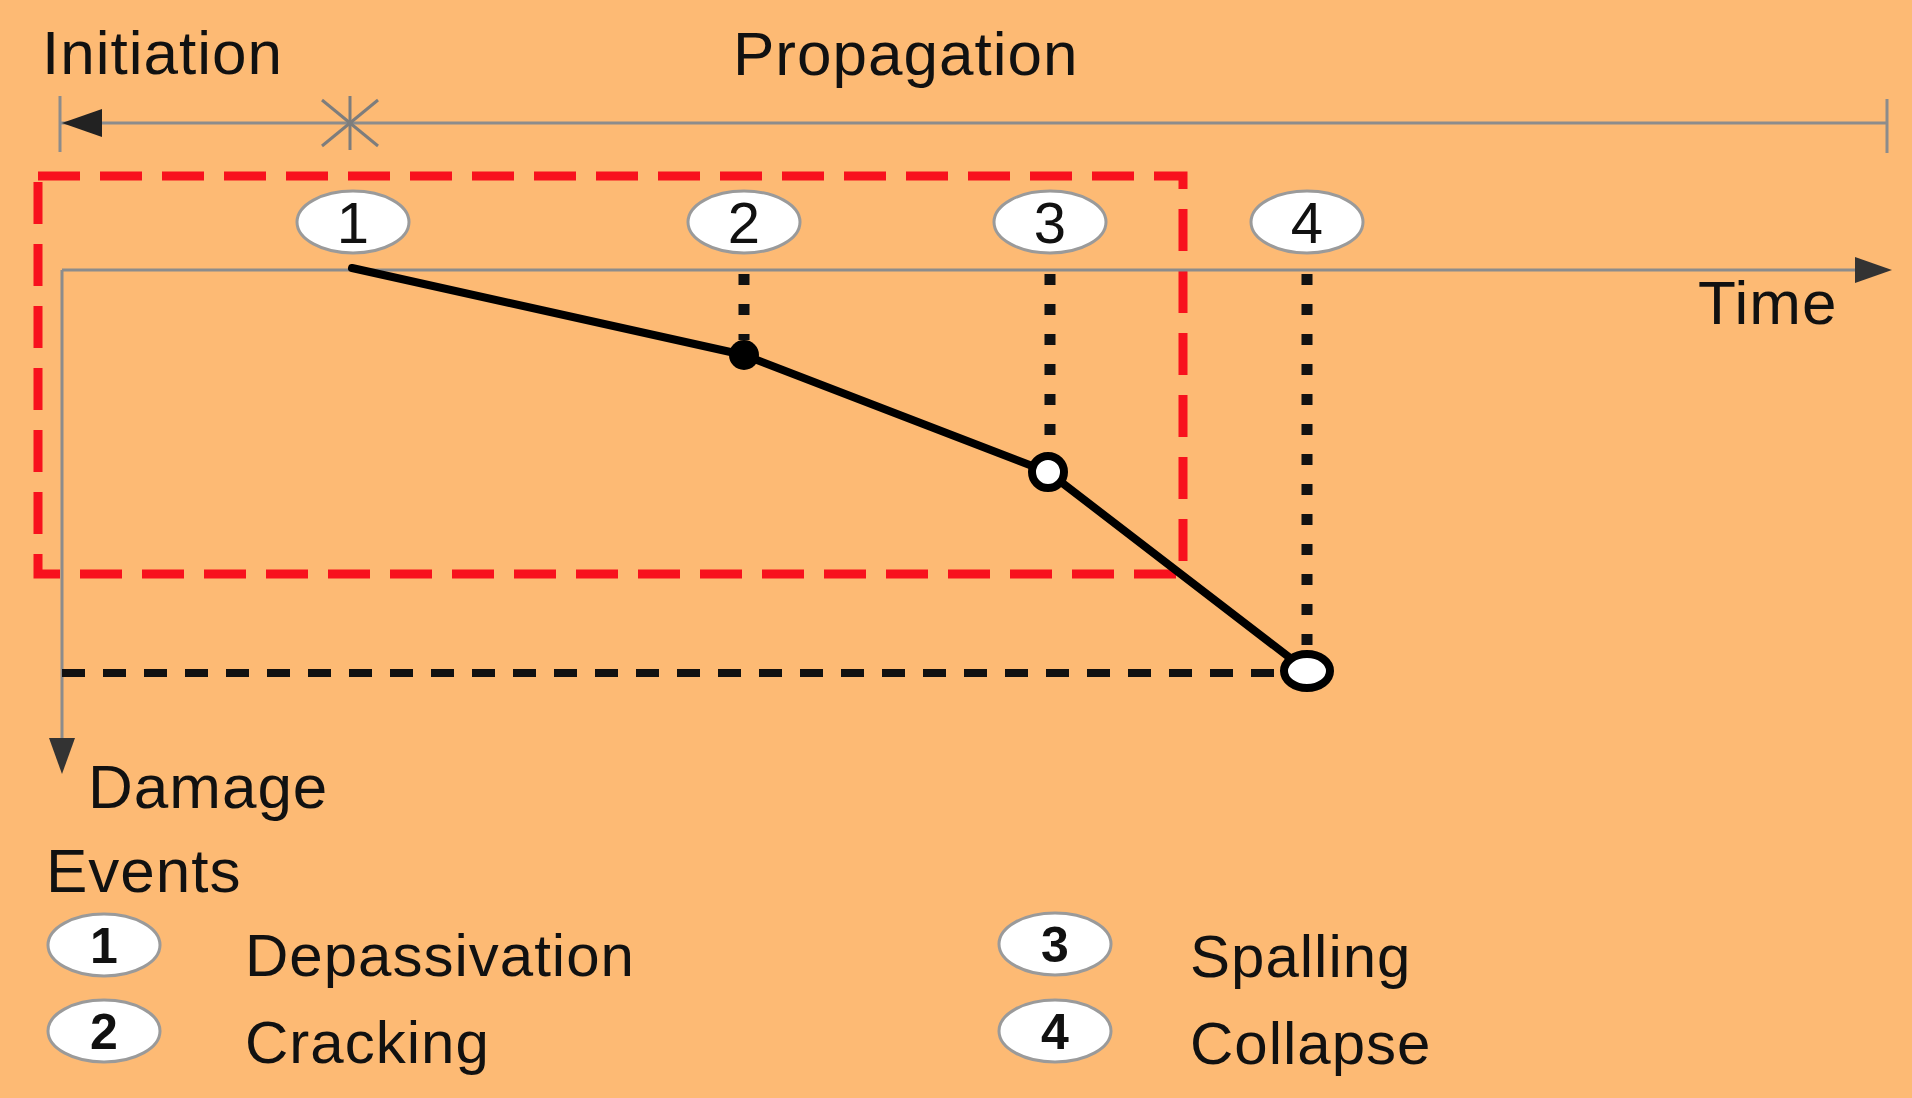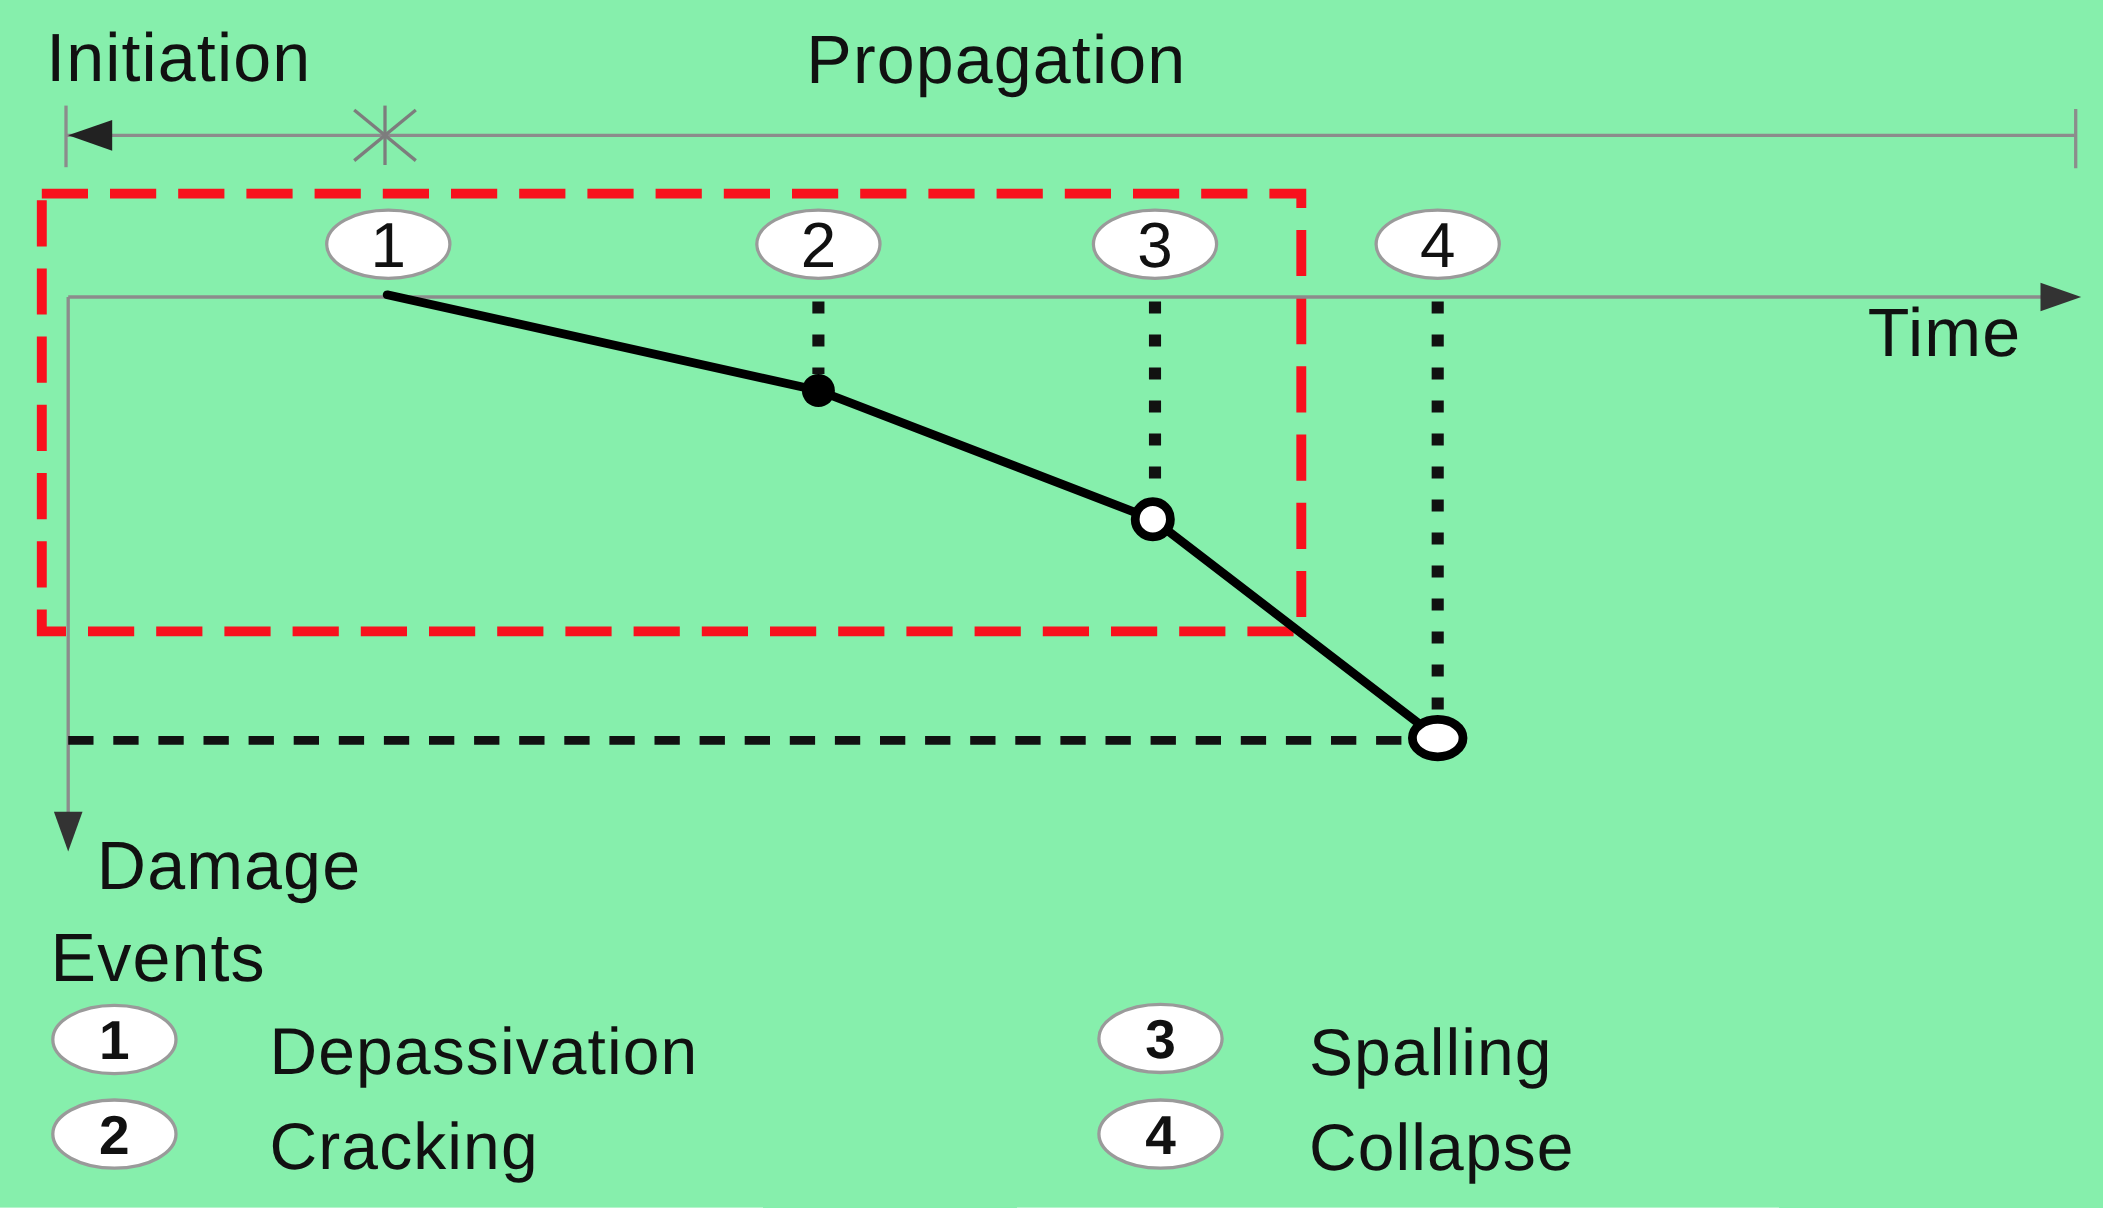--- a/index.html
+++ b/index.html
@@ -1,16 +1,16 @@
 <!DOCTYPE html>
 <html><head>
 <meta charset="utf-8">
 <style>
   html,body{margin:0;padding:0;background:#ffffff;}
-  .stage{width:1912px;height:1098px;position:relative;background:#86efac;overflow:hidden;}
+  .stage{width:1912px;height:1098px;position:relative;background:#fdba74;overflow:hidden;}
   svg{display:block;}
   text{font-family:"Liberation Sans","DejaVu Sans",sans-serif;fill:#111111;}
   .hdr{font-size:62px;letter-spacing:1px;}
   .mknum{font-size:58px;}
   .legnum{font-size:50px;font-weight:700;}
   .leglbl{font-size:60px;letter-spacing:1px;}
 </style>
 </head>
 <body>
 

